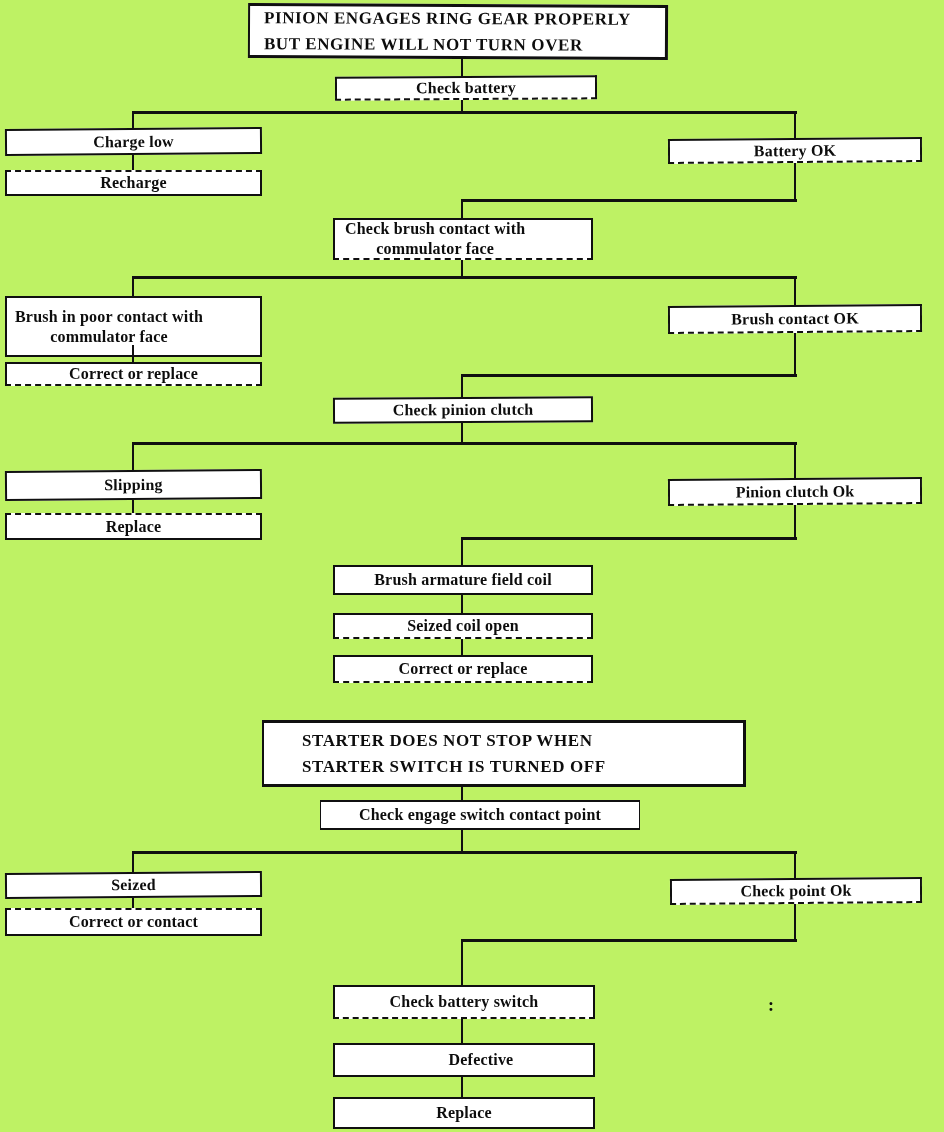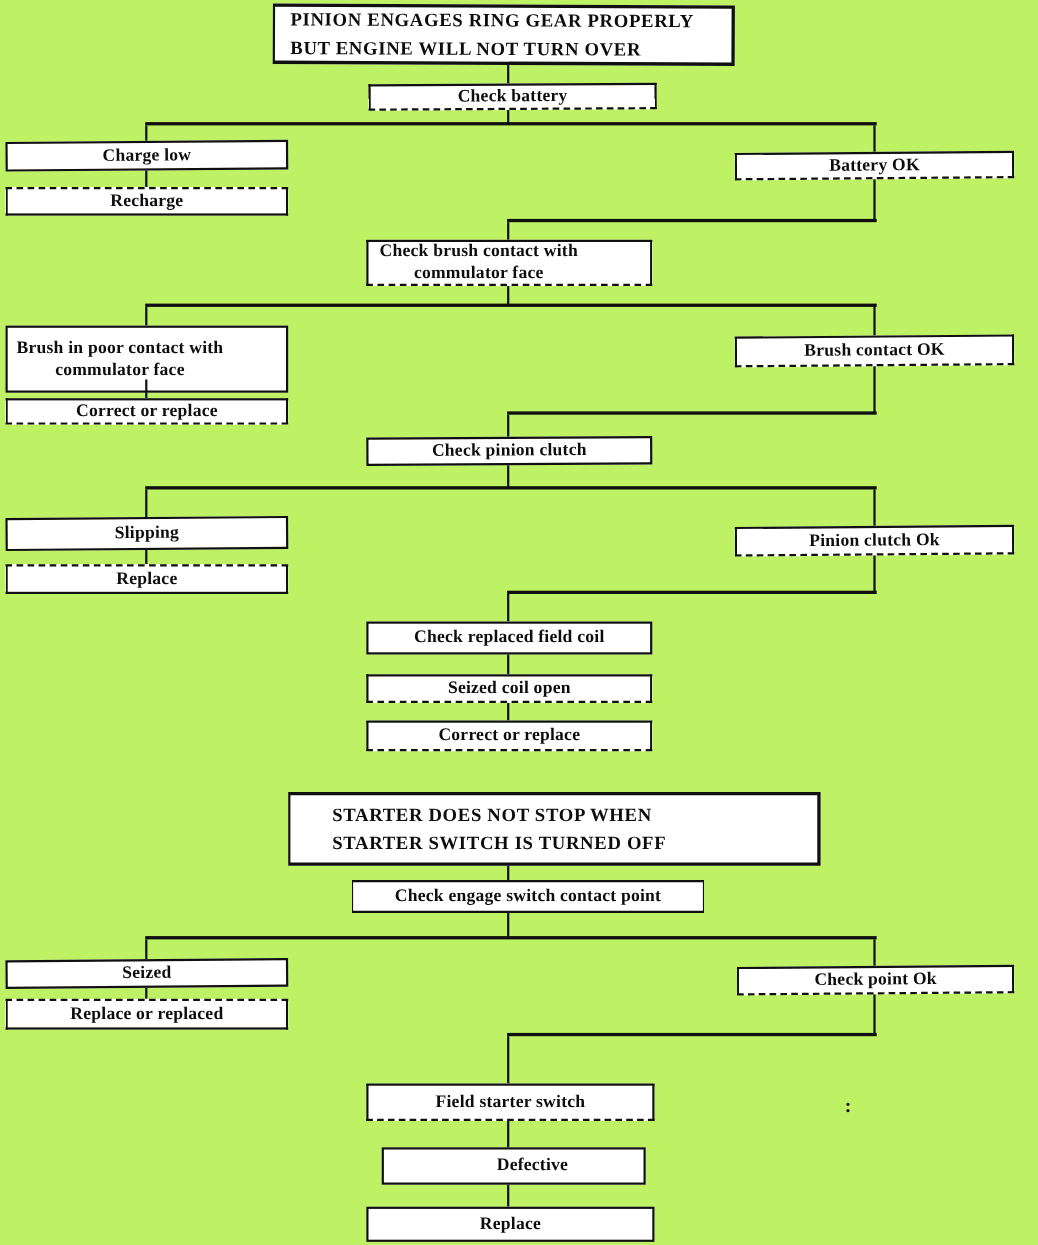--- a/index.html
+++ b/index.html
@@ -84,48 +84,48 @@
   <div class="box r1" style="left:5px;top:470px;width:257px;height:30px;">Slipping</div>
   <div class="vline" style="left:132px;top:500px;height:13px;"></div>
   <div class="box dt" style="left:5px;top:513px;width:257px;height:27px;">Replace</div>
 
   <div class="vline" style="left:794px;top:445px;height:33px;"></div>
   <div class="box db r1" style="left:668px;top:478px;width:254px;height:27px;">Pinion clutch Ok</div>
   <div class="vline" style="left:794px;top:505px;height:33px;"></div>
   <div class="hline" style="left:461px;top:537px;width:336px;"></div>
   <div class="vline" style="left:461px;top:540px;height:25px;"></div>
 
-  <div class="box" style="left:333px;top:565px;width:260px;height:30px;">Check replaced field coil</div>
+  <div class="box" style="left:333px;top:565px;width:260px;height:30px;">Brush armature field coil</div>
   <div class="vline" style="left:461px;top:595px;height:18px;"></div>
   <div class="box db" style="left:333px;top:613px;width:260px;height:26px;">Seized coil open</div>
   <div class="vline" style="left:461px;top:639px;height:16px;"></div>
   <div class="box db" style="left:333px;top:655px;width:260px;height:28px;">Correct or replace</div>
 
   <div class="box title" style="left:262px;top:720px;width:484px;height:67px;padding-left:38px;">STARTER DOES NOT STOP WHEN
 STARTER SWITCH IS TURNED OFF</div>
 
   <div class="vline" style="left:461px;top:787px;height:13px;"></div>
 
   <div class="box thin" style="left:320px;top:800px;width:320px;height:30px;white-space:nowrap;">Check engage switch contact point</div>
 
   <div class="vline" style="left:461px;top:830px;height:22px;"></div>
   <div class="hline" style="left:132px;top:851px;width:665px;"></div>
 
   <div class="vline" style="left:132px;top:854px;height:18px;"></div>
   <div class="box r1" style="left:5px;top:872px;width:257px;height:26px;">Seized</div>
   <div class="vline" style="left:132px;top:898px;height:10px;"></div>
-  <div class="box dt" style="left:5px;top:908px;width:257px;height:28px;">Replace or replaced</div>
+  <div class="box dt" style="left:5px;top:908px;width:257px;height:28px;">Correct or contact</div>
 
   <div class="vline" style="left:794px;top:854px;height:24px;"></div>
   <div class="box db r1" style="left:670px;top:878px;width:252px;height:26px;">Check point Ok</div>
   <div class="vline" style="left:794px;top:904px;height:36px;"></div>
   <div class="hline" style="left:461px;top:939px;width:336px;"></div>
   <div class="vline" style="left:461px;top:942px;height:43px;"></div>
 
-  <div class="box db" style="left:333px;top:985px;width:262px;height:34px;">Field starter switch</div>
+  <div class="box db" style="left:333px;top:985px;width:262px;height:34px;">Check battery switch</div>
   <div class="vline" style="left:461px;top:1019px;height:24px;"></div>
-  <div class="box" style="left:347px;top:1043px;width:240px;height:34px;padding-left:34px;">Defective</div>
+  <div class="box" style="left:333px;top:1043px;width:262px;height:34px;padding-left:34px;">Defective</div>
   <div class="vline" style="left:461px;top:1077px;height:20px;"></div>
   <div class="box" style="left:333px;top:1097px;width:262px;height:32px;">Replace</div>
 
   <div class="artifact" style="left:768px;top:996px;">:</div>
 
 </div>
 
 </body></html>

